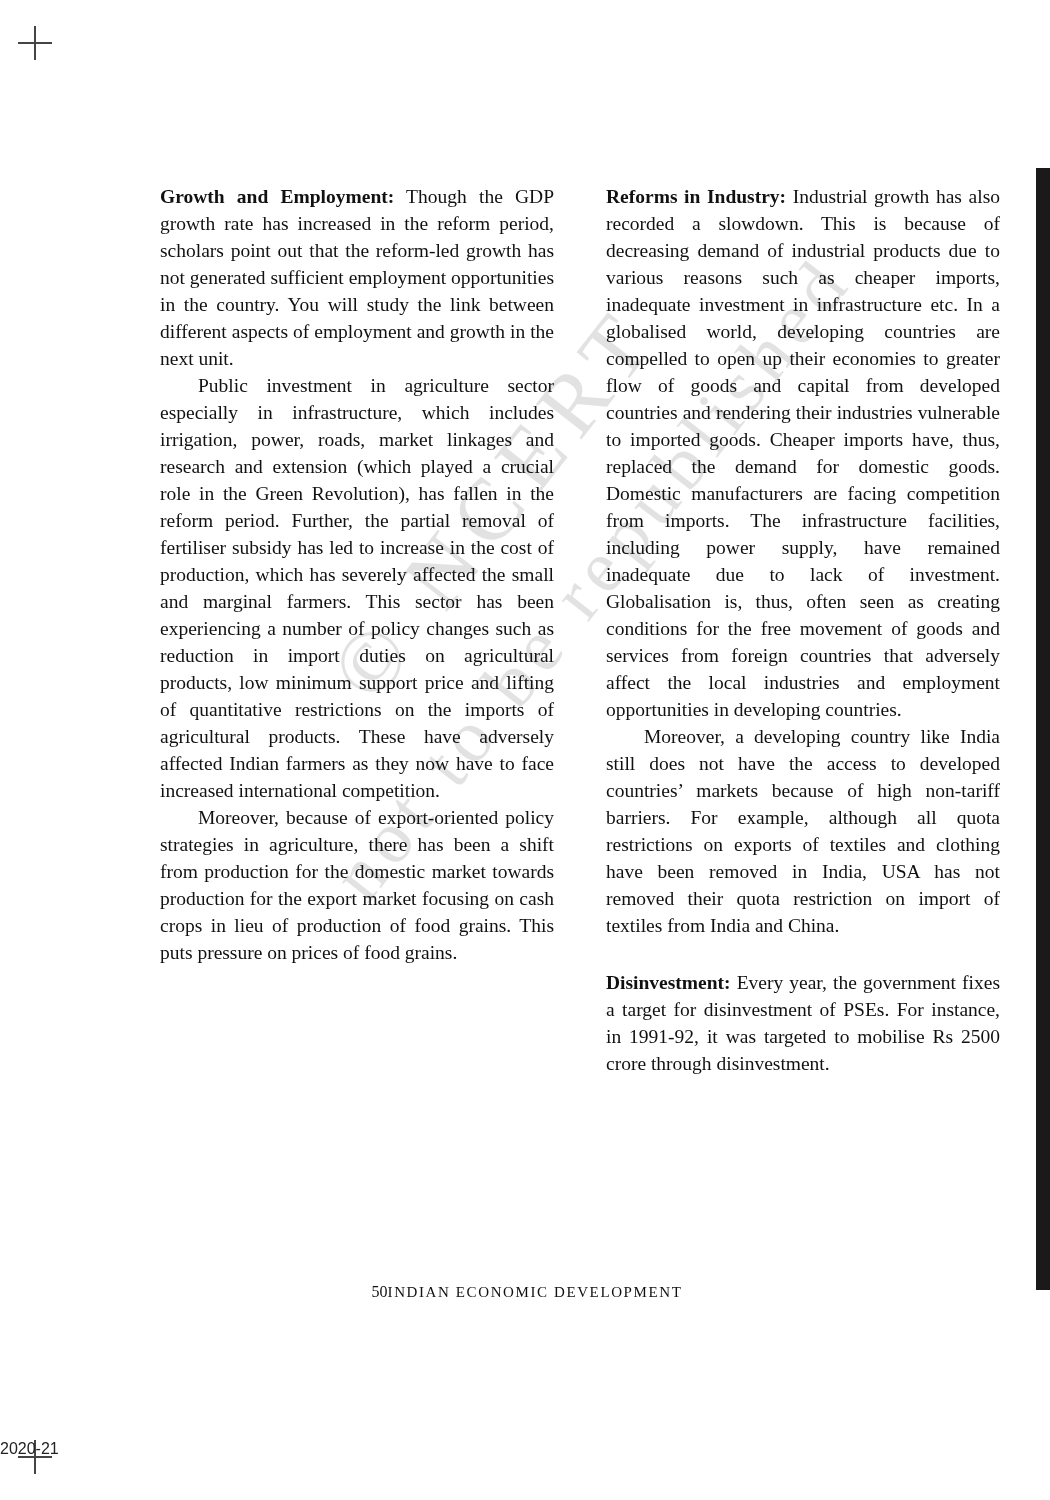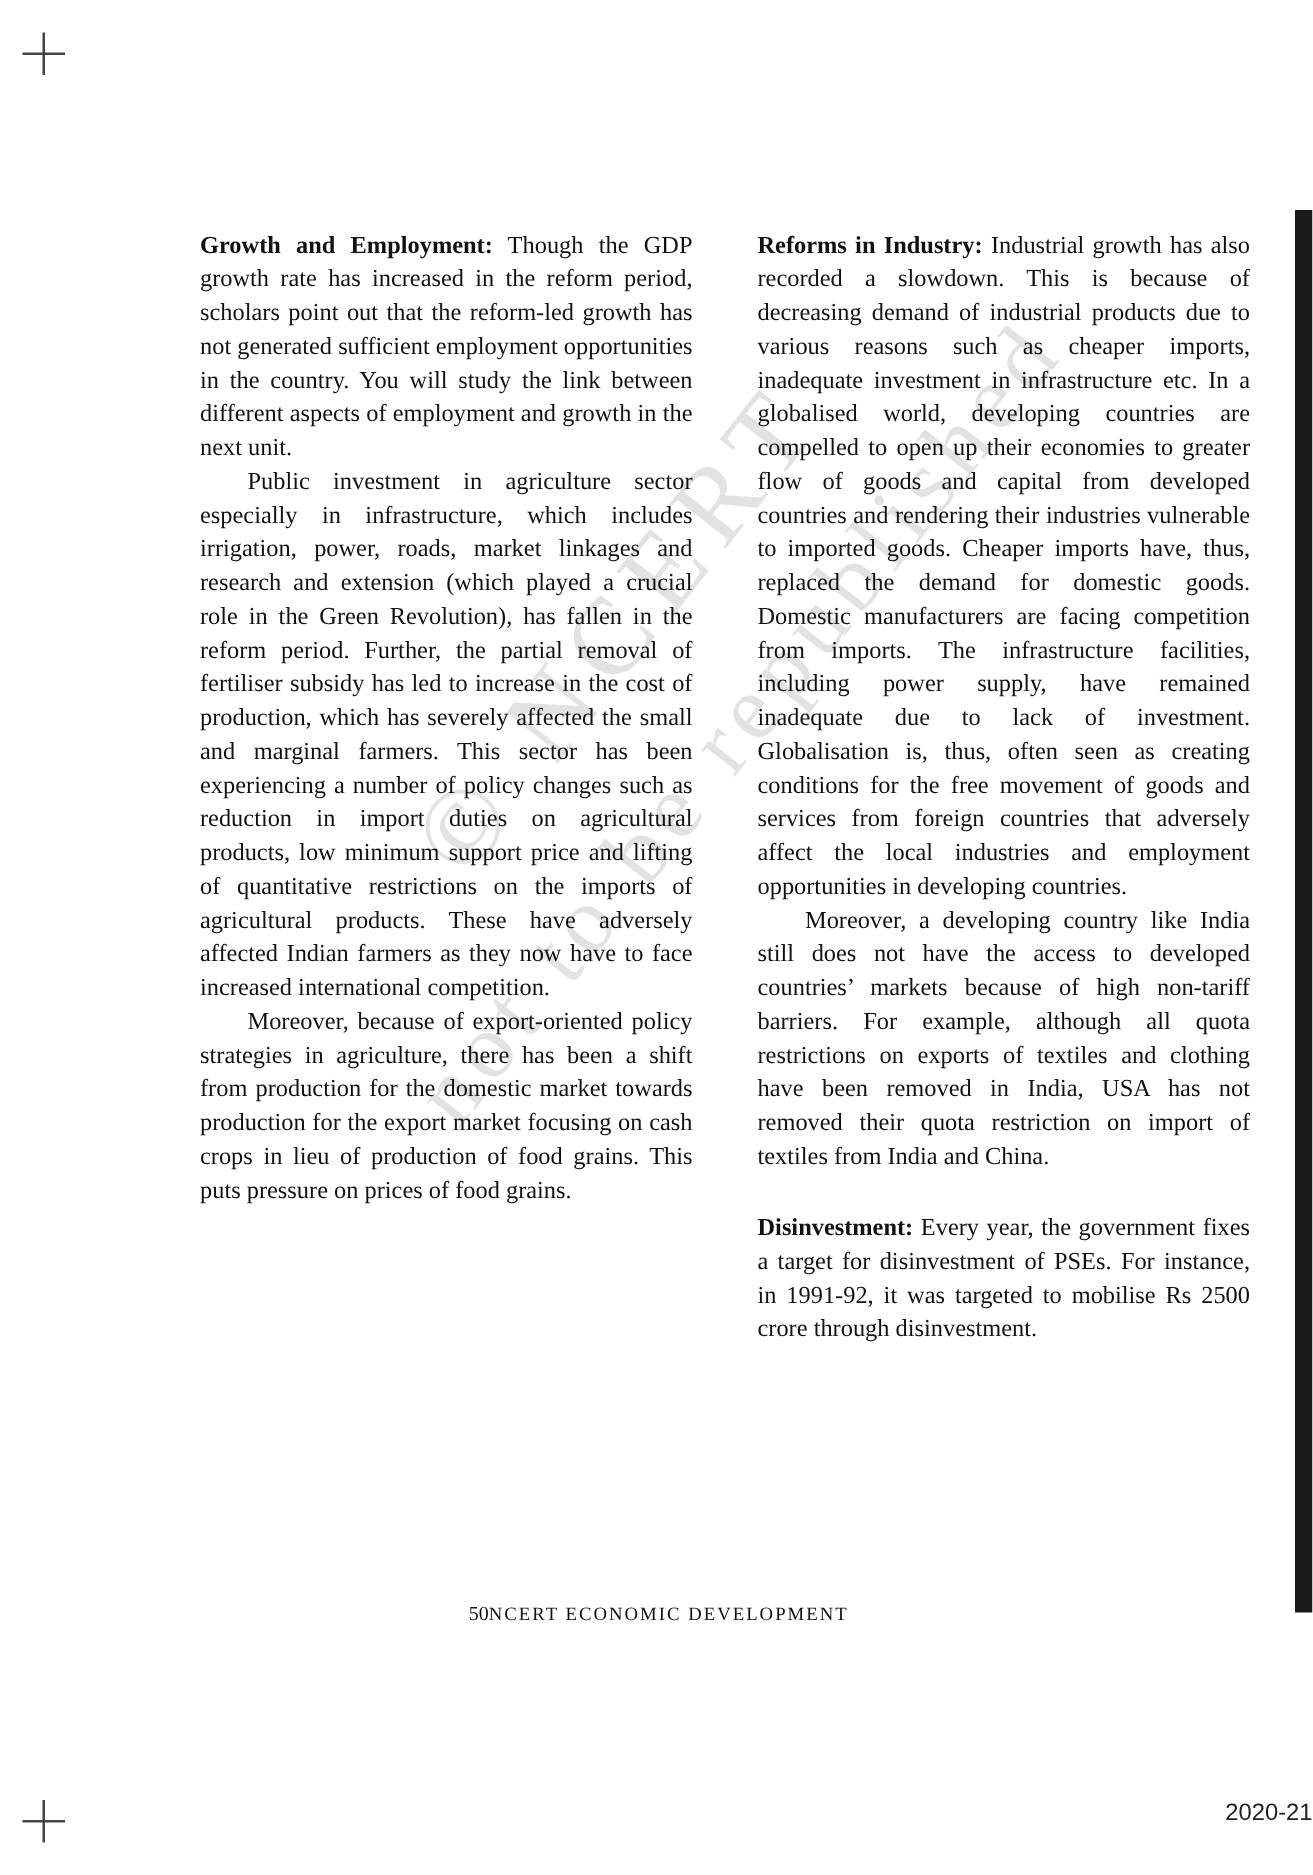--- a/index.html
+++ b/index.html
@@ -117,23 +117,23 @@
     font-size: 15px;
     letter-spacing: 1.6px;
   }
 
   
   .edition {
     position: absolute;
     top: 1440px;
     left: 0;
     width: 100%;
-    text-align: right;
+    text-align: left;
     font-family: "Liberation Sans", sans-serif;
-    font-size: 19px;
+    font-size: 16px;
     color: #222;
     z-index: 1;
   }
 </style>
 </head>
 <body>
 
 <div class="crop-mark crop-top-left"></div>
 <div class="crop-mark crop-bottom-left"></div>
 
@@ -160,16 +160,16 @@
 
     <p class="indent">Moreover, a developing country like India still does not have the access to developed countries’ markets because of high non-tariff barriers. For example, although all quota restrictions on exports of textiles and clothing have been removed in India, USA has not removed their quota restriction on import of textiles from India and China.</p>
 
     <p class="section-gap"><b class="para-lead">Disinvestment:</b> <span>Every year, the government fixes a target for disinvestment of PSEs. For instance, in 1991-92, it was targeted to mobilise Rs 2500 crore through disinvestment.</span></p>
   </div>
 
 </div>
 
 <div class="footer">
   <span class="page-number">50</span>
-  <span class="footer-title">NCERT ECONOMIC DEVELOPMENT</span>
+  <span class="footer-title">INDIAN ECONOMIC DEVELOPMENT</span>
 </div>
 
 <div class="edition">2020-21</div>
 
 </body></html>

